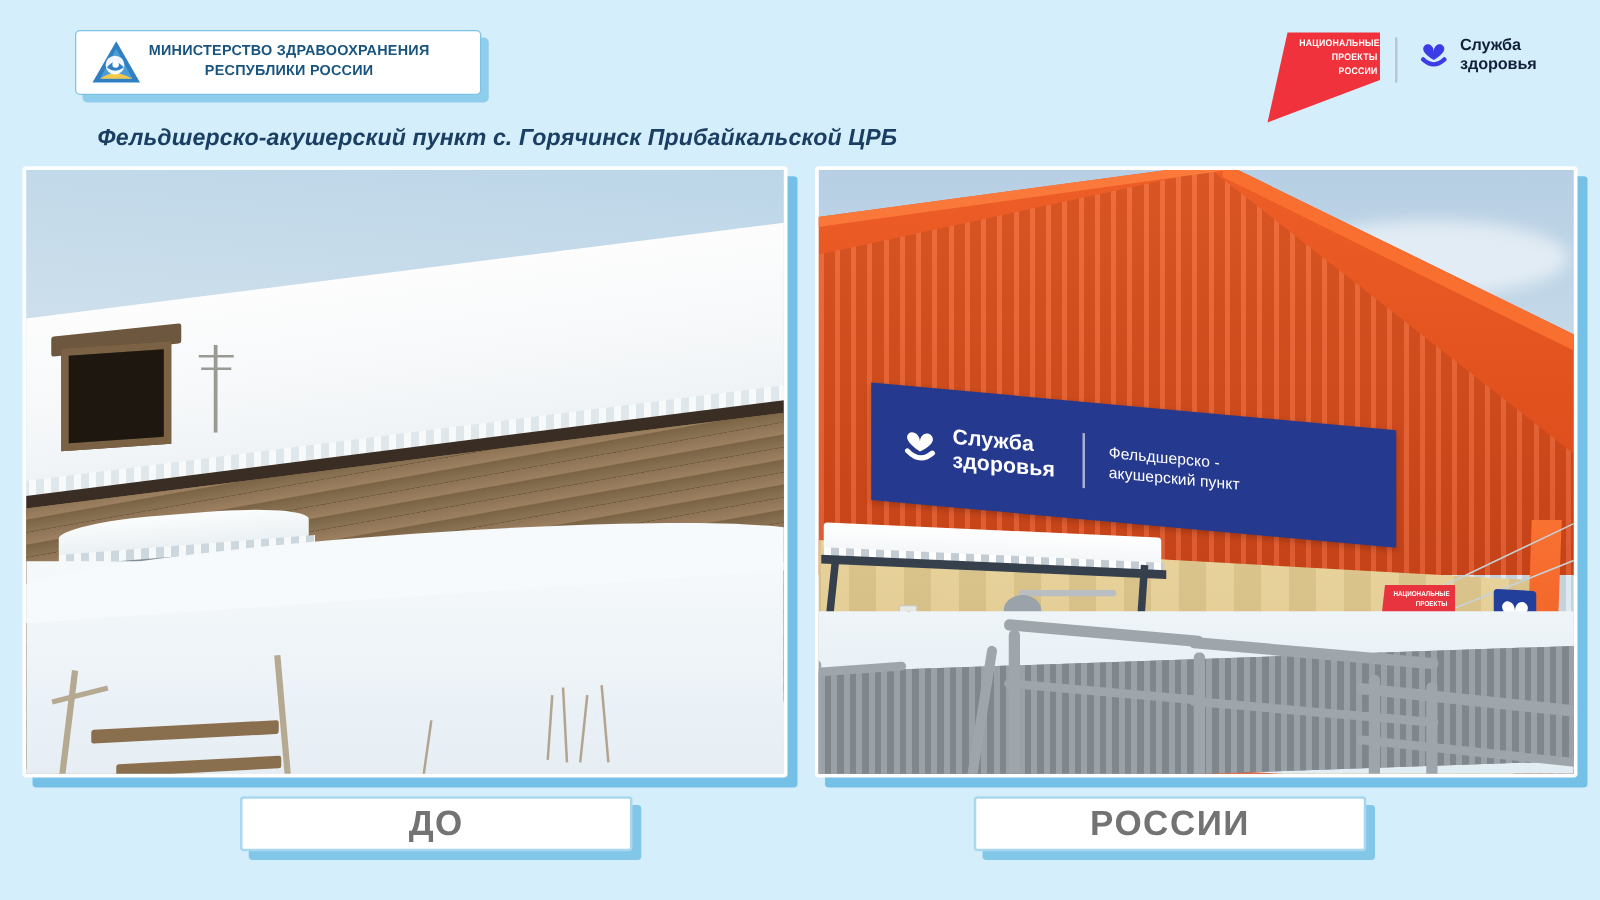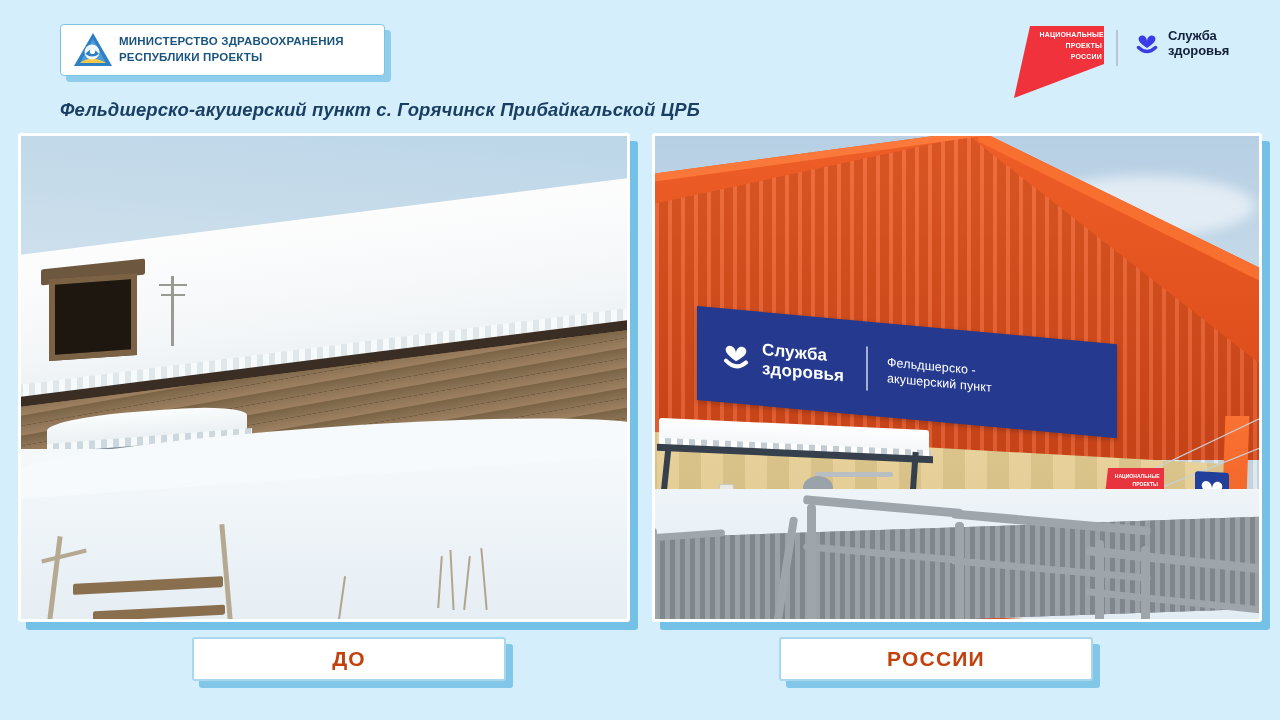--- a/index.html
+++ b/index.html
@@ -19,40 +19,40 @@
     background:#8ecdec;border-radius:4px;
   }
   .ministry-badge .card{
     position:absolute;left:0;top:0;width:325px;height:52px;
     background:#ffffff;border:1.5px solid #7ec2e6;border-radius:4px;
     display:flex;align-items:center;box-sizing:border-box;padding-left:10px;
   }
   .min-logo{width:44px;height:40px;flex:0 0 44px;position:relative;}
   .min-text{
     font-size:11.5px;font-weight:bold;color:#18547f;line-height:1.35;
-    letter-spacing:.2px;margin-left:4px;
+    letter-spacing:.2px;margin-left:4px;text-align:center;
   }
 
   
   .npr-flag{position:absolute;left:1012px;top:24px;width:92px;height:76px;}
   .npr-flag svg{display:block;}
   .npr-text{
     position:absolute;left:22px;top:5px;width:68px;
     color:#fff;font-size:7.6px;font-weight:bold;line-height:1.45;
     text-align:right;letter-spacing:.2px;
     transform:scaleX(.92);transform-origin:right top;
   }
   .vdiv{position:absolute;left:1116px;top:30px;width:1.6px;height:36px;background:#b9c4d6;}
   .zdor-logo{position:absolute;left:1134px;top:28px;display:flex;align-items:center;gap:8px;}
   .zdor-mark{width:26px;height:24px;position:relative;flex:0 0 26px;}
   .zdor-text{font-size:13px;font-weight:bold;color:#13203a;line-height:1.18;letter-spacing:-.1px;}
 
   
   .page-title{
-    position:absolute;left:60px;top:99px;
+    position:absolute;left:78px;top:99px;
     font-size:18.5px;font-weight:bold;font-style:italic;
     color:#1b3f63;letter-spacing:.1px;white-space:nowrap;
   }
 
   
   .photo-wrap{position:absolute;}
   .photo-wrap .shadow{
     position:absolute;left:8px;top:8px;width:100%;height:100%;
     background:#74c0e6;border-radius:3px;
   }
@@ -263,21 +263,21 @@
   .label-card{position:absolute;width:314px;height:44px;}
   .label-card .shadow{
     position:absolute;left:7px;top:7px;width:314px;height:44px;
     background:#82c6e8;border-radius:3px;
   }
   .label-card .face{
     position:absolute;left:0;top:0;width:314px;height:44px;
     background:#fff;border:2px solid #a9d7ee;border-radius:3px;
     display:flex;align-items:center;justify-content:center;box-sizing:border-box;
   }
-  .label-card .txt{font-size:21px;font-weight:bold;color:#c2410c;letter-spacing:1.2px;}
+  .label-card .txt{font-size:28px;font-weight:bold;color:#737373;letter-spacing:1.2px;}
   #label-before{left:192px;top:637px;}
   #label-after{left:779px;top:637px;}
 </style>
 </head>
 <body>
 
 <div class="ministry-badge">
   <div class="shadow"></div>
   <div class="card">
     <div class="min-logo">
@@ -285,21 +285,21 @@
         <polygon points="22,3 41,36 3,36" fill="#2f7fc4"></polygon>
         <polygon points="22,9 35,33 9,33" fill="#4c9ed8"></polygon>
         <path d="M9 33 Q20 24 35 33 Z" fill="#f2c94c"></path>
         <circle cx="21" cy="22" r="7.5" fill="#ffffff" opacity=".92"></circle>
         <path d="M14.5 24 Q21 15 28 24 Q21 29 14.5 24 Z" fill="#2f7fc4"></path>
         <circle cx="21.5" cy="21.5" r="2.6" fill="#ffffff"></circle>
       </svg>
     </div>
     <div class="min-text">
       <div>МИНИСТЕРСТВО ЗДРАВООХРАНЕНИЯ</div>
-      <div>РЕСПУБЛИКИ ПРОЕКТЫ</div>
+      <div>РЕСПУБЛИКИ РОССИИ</div>
     </div>
   </div>
 </div>
 
 <div class="npr-flag">
   <svg width="92" height="76" viewBox="0 0 92 76">
     <polygon points="18,2 92,2 92,40 2,74" fill="#F0323C"></polygon>
   </svg>
   <div class="npr-text">
     <div>НАЦИОНАЛЬНЫЕ</div>

